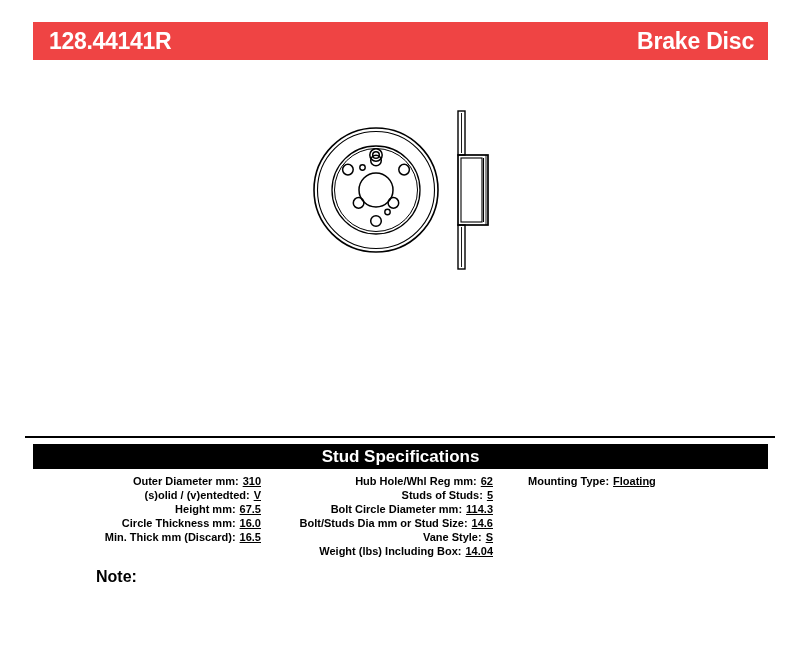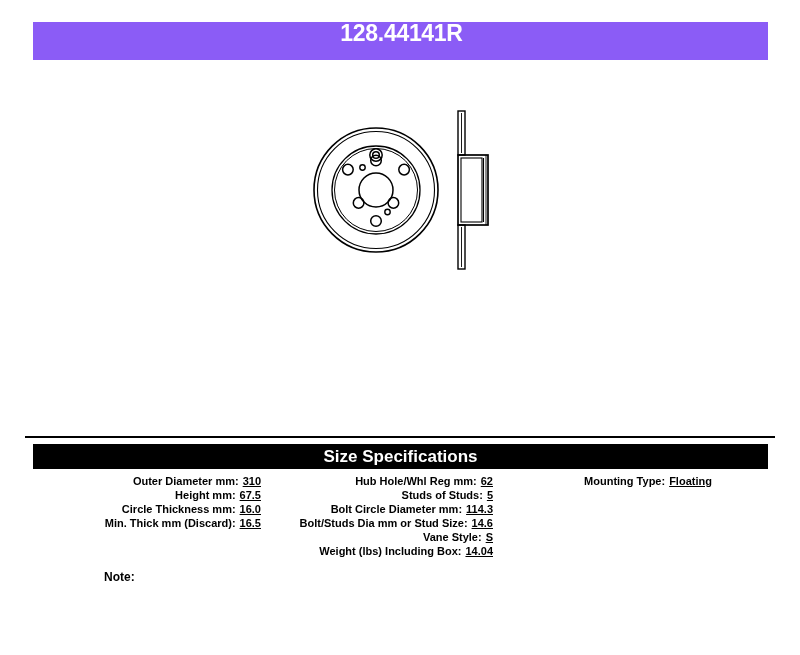--- a/index.html
+++ b/index.html
@@ -16,27 +16,26 @@
     overflow: hidden;
   }
 
   
   .header-bar {
     position: absolute;
     left: 33px;
     top: 22px;
     width: 735px;
     height: 38px;
-    background: #8b5cf6;
+    background: #ef4444;
     display: flex;
     align-items: center;
     justify-content: space-between;
     box-sizing: border-box;
     padding: 0 14px 0 16px;
-    flex-direction: column;
   }
   .header-part-number {
     color: #ffffff;
     font-size: 23px;
     font-weight: bold;
     letter-spacing: -0.3px;
     line-height: 1;
   }
   .header-title {
     color: #ffffff;
@@ -113,43 +112,44 @@
     font-size: 11px;
     font-weight: bold;
     line-height: 14px;
     white-space: nowrap;
   }
   .spec-col-left .spec-row,
   .spec-col-mid .spec-row {
     justify-content: flex-end;
   }
   .spec-col-right .spec-row {
-    justify-content: center;
+    justify-content: flex-start;
     padding-left: 35px;
   }
   .spec-label { }
   .spec-value { padding-left: 4px; text-decoration: underline; }
 
   
   .note-row {
     position: absolute;
-    left: 104px;
+    left: 96px;
     top: 570px;
-    font-size: 12px;
+    font-size: 16px;
     font-weight: bold;
     line-height: 14px;
     display: flex;
   }
   .note-value { padding-left: 5px; font-weight: bold; }
 </style>
 </head>
 <body>
 
 <div class="header-bar">
   <span class="header-part-number">128.44141R</span>
+  <span class="header-title">Brake Disc</span>
 </div>
 
 <div class="drawing-area">
   <svg class="drawing-svg" viewBox="0 0 220 200">
     <g fill="none" stroke="#000000">
 
       <g>
 
         <circle cx="86" cy="95" r="62" stroke-width="1.6"></circle>
 
@@ -191,29 +191,33 @@
         <line x1="196" y1="60" x2="196" y2="130" stroke-width="0.9"></line>
       </g>
 
     </g>
   </svg>
 </div>
 
 <div class="divider-rule"></div>
 
 <div class="spec-bar">
-  <span class="spec-bar-title">Size Specifications</span>
+  <span class="spec-bar-title">Stud Specifications</span>
 </div>
 
 <div class="spec-columns">
 
   <div class="spec-col spec-col-left">
     <div class="spec-row">
       <span class="spec-label">Outer Diameter mm:</span>
       <span class="spec-value">310</span>
+    </div>
+    <div class="spec-row">
+      <span class="spec-label">(s)olid / (v)entedted:</span>
+      <span class="spec-value">V</span>
     </div>
     <div class="spec-row">
       <span class="spec-label">Height mm:</span>
       <span class="spec-value">67.5</span>
     </div>
     <div class="spec-row">
       <span class="spec-label">Circle Thickness mm:</span>
       <span class="spec-value">16.0</span>
     </div>
     <div class="spec-row">

